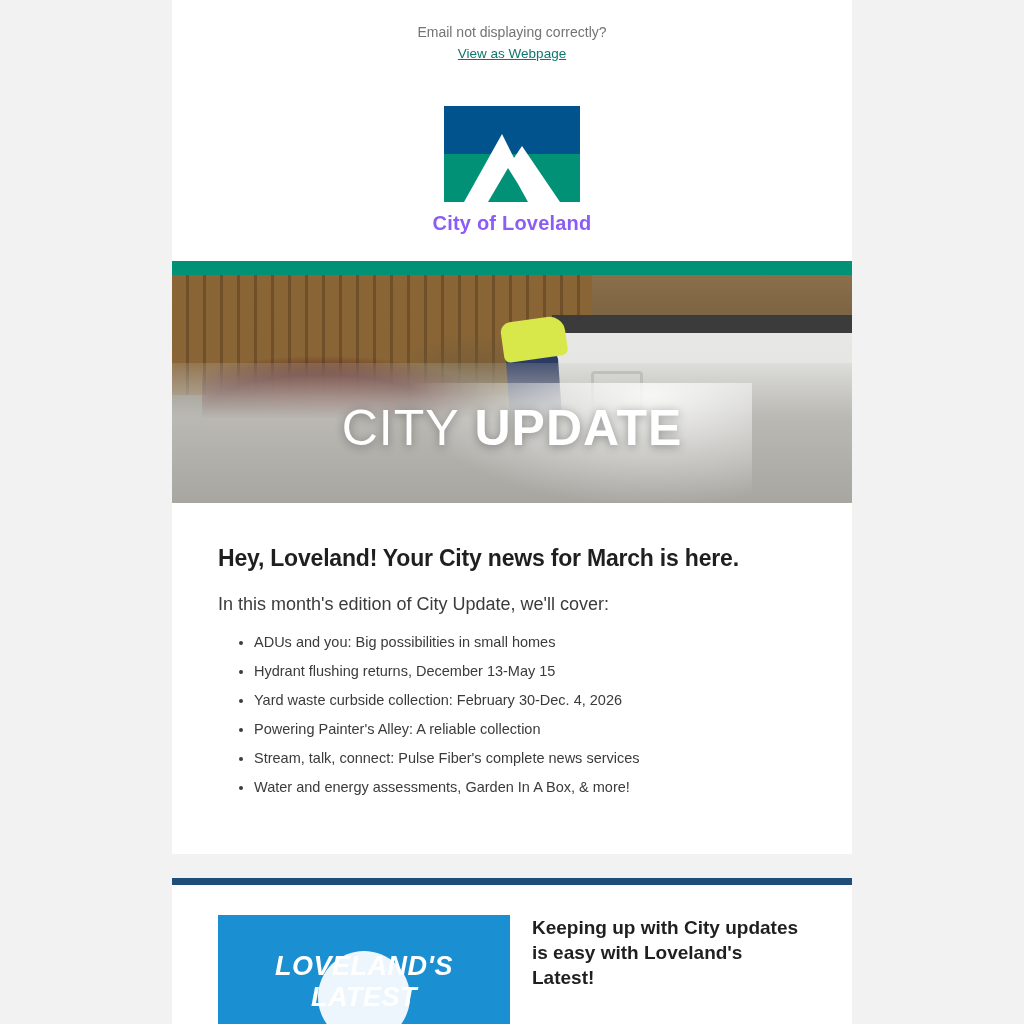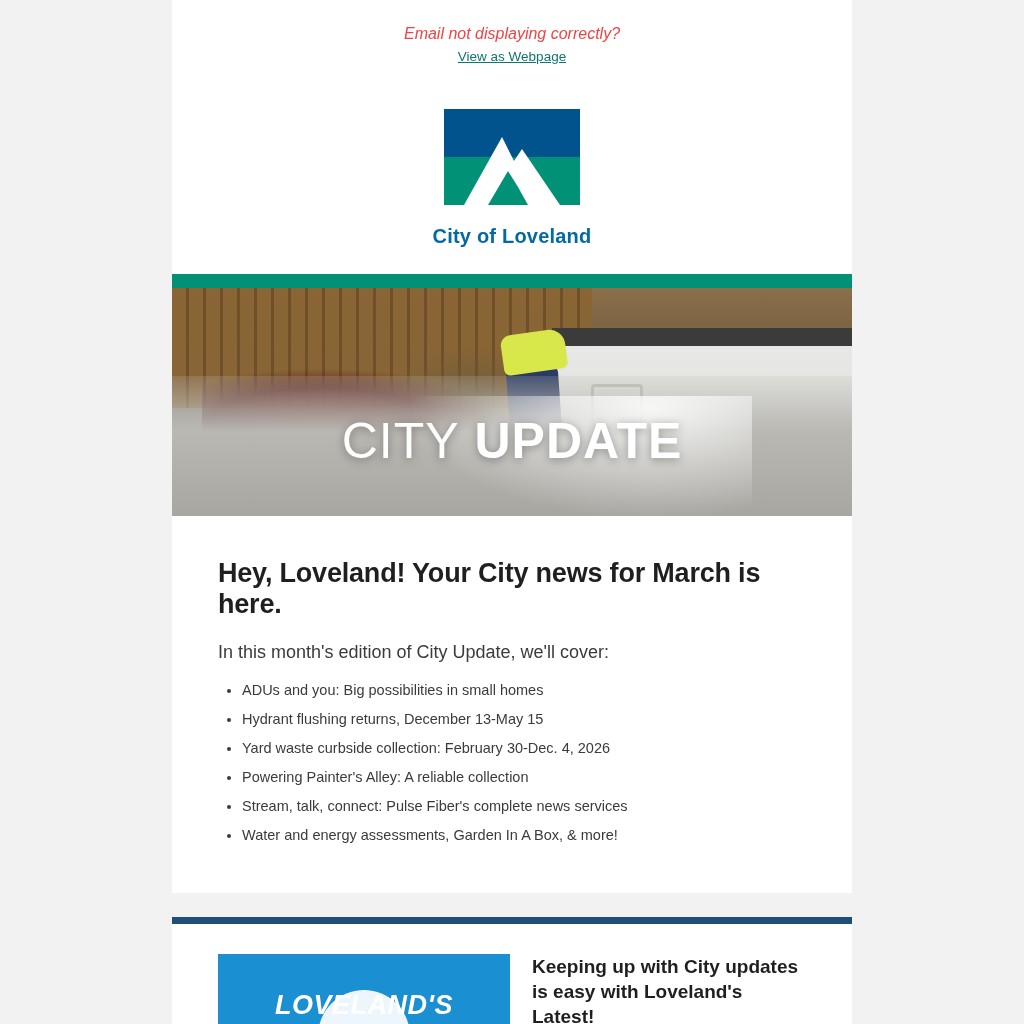--- a/index.html
+++ b/index.html
@@ -25,24 +25,23 @@
     flex-direction: column;
   }
 
   
   .preheader {
     background: #ffffff;
     text-align: center;
     padding: 22px 20px 8px 20px;
   }
   .preheader-text {
-    font-size: 16px;
-    color: #ef4444;
+    font-size: 14px;
+    color: #737373;
     line-height: 1.5;
-    font-style: italic;
   }
   .preheader-link {
     display: inline-block;
     margin-top: 3px;
     font-size: 13.5px;
     color: #0f766e;
     text-decoration: underline;
     cursor: pointer;
   }
 
@@ -70,24 +69,24 @@
     left: 0; top: 48px;
     width: 136px; height: 48px;
     background: #009176;
   }
   .logo-peak {
     position: absolute;
     left: 0; top: 0;
     width: 136px; height: 96px;
   }
   .logo-word {
-    margin-top: 20px;
+    margin-top: 10px;
     font-size: 20px;
     font-weight: bold;
-    color: #0369a1;
+    color: #8b5cf6;
     letter-spacing: 0.2px;
   }
 
   
   .green-rule {
     height: 14px;
     background: #009176;
   }
 
   
@@ -166,32 +165,32 @@
   .hero-title .light { font-weight: 300; }
   .hero-title .bold { font-weight: 800; }
 
   
   .intro {
     background: #ffffff;
     padding: 42px 46px 40px 46px;
   }
   .intro h1 {
     margin: 0 0 22px 0;
-    font-size: 27px;
+    font-size: 23px;
     font-weight: 600;
     color: #1f1f1f;
     letter-spacing: -0.2px;
   }
   .intro p {
     margin: 0 0 16px 0;
     font-size: 18px;
     color: #3b3b3b;
   }
   .intro ul {
-    margin: 4px; padding-left: 20px;
+    margin: 16px; padding-left: 20px;
   }
   .intro li {
     font-size: 14.5px;
     color: #3b3b3b;
     line-height: 1.52;
     margin-bottom: 7px;
   }
 
   .gap { height: 24px; background: #f2f2f2; width: 680px; }
   .blue-rule { height: 7px; background: #1f4e79; width: 680px; }

